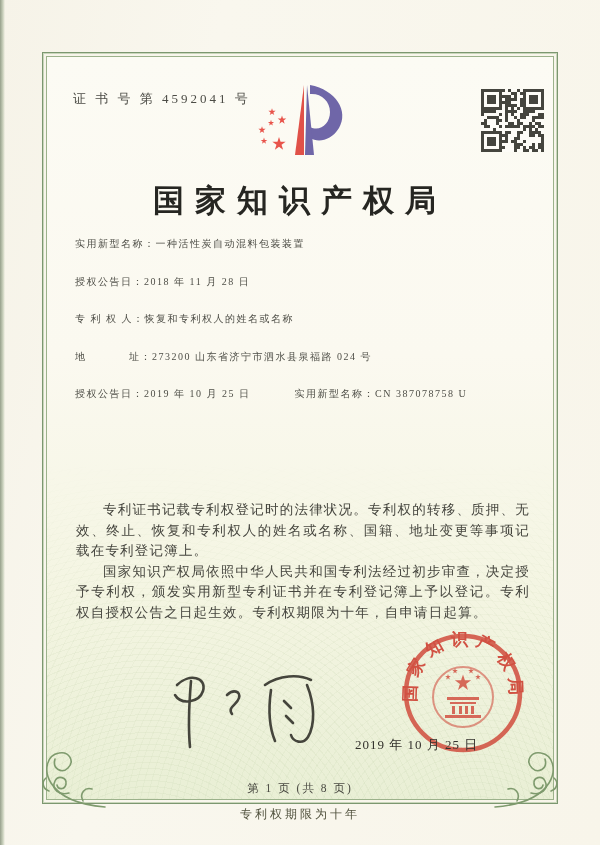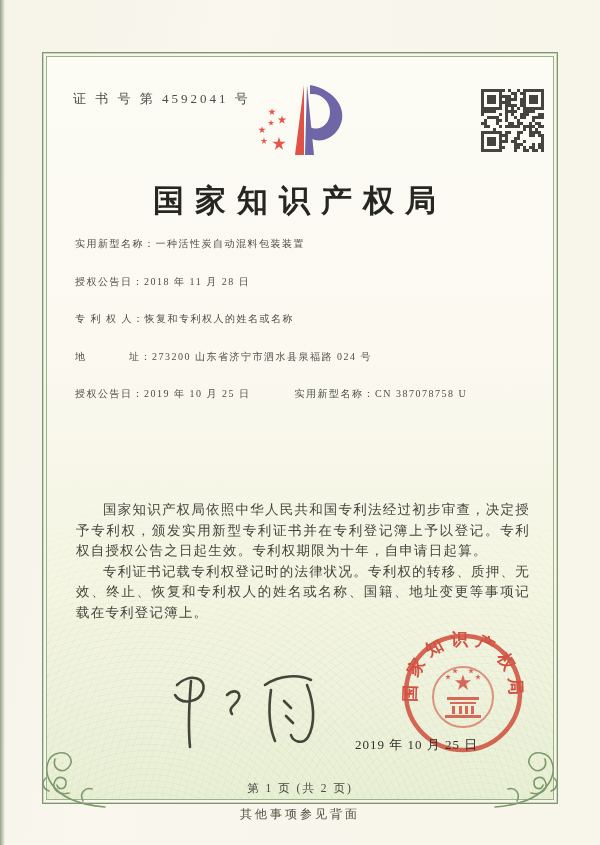--- a/index.html
+++ b/index.html
@@ -352,22 +352,22 @@
 
     <div class="fields">
       <div class="field-row"><span class="field-label">实用新型名称：</span><span>一种活性炭自动混料包装装置</span></div>
       <div class="field-row"><span class="field-label">授权公告日：</span><span>2018 年 11 月 28 日</span></div>
       <div class="field-row"><span class="field-label">专 利 权 人：</span><span>恢复和专利权人的姓名或名称</span></div>
       <div class="field-row"><span class="field-label">地　 　　 址：</span><span>273200 山东省济宁市泗水县泉福路 024 号</span></div>
       <div class="field-row"><span class="field-label">授权公告日：</span><span>2019 年 10 月 25 日</span><span class="pair-gap"></span><span class="field-label">实用新型名称：</span><span>CN 387078758 U</span></div>
     </div>
 
     <div class="paras">
+      <p>专利证书记载专利权登记时的法律状况。专利权的转移、质押、无效、终止、恢复和专利权人的姓名或名称、国籍、地址变更等事项记载在专利登记簿上。</p>
       <p>国家知识产权局依照中华人民共和国专利法经过初步审查，决定授予专利权，颁发实用新型专利证书并在专利登记簿上予以登记。专利权自授权公告之日起生效。专利权期限为十年，自申请日起算。</p>
-      <p>专利证书记载专利权登记时的法律状况。专利权的转移、质押、无效、终止、恢复和专利权人的姓名或名称、国籍、地址变更等事项记载在专利登记簿上。</p>
     </div>
 
 
     <svg class="signature" viewBox="0 0 200 100">
       <g fill="none" stroke="currentColor" stroke-width="2.6" stroke-linecap="round">
         <path d="M38,20 C36,44 35,66 37,86"></path>
         <path d="M24,24 C36,12 54,16 50,30 C46,42 28,44 22,34"></path>
         <path d="M74,34 C80,28 88,30 86,37 C84,44 74,46 79,53"></path>
         <path d="M112,24 C126,14 146,13 158,19"></path>
         <path d="M118,29 C115,50 117,68 122,80"></path>
@@ -396,17 +396,17 @@
           <rect x="51" y="75" width="3" height="8"></rect>
           <rect x="58" y="75" width="3" height="8"></rect>
           <rect x="64" y="75" width="3" height="8"></rect>
           <rect x="70" y="75" width="3" height="8"></rect>
           <rect x="44" y="84" width="36" height="3"></rect>
         </g>
       </g>
     </svg>
     <div class="seal-date">2019 年 10 月 25 日</div>
 
-    <div class="page-info">第 1 页 (共 2 页)</div>
+    <div class="page-info">第 1 页 (共 8 页)</div>
   </div>
 
-  <div class="back-note">其他事项参见背面</div>
+  <div class="back-note">专利权期限为十年</div>
 </div>
 
 </body></html>

